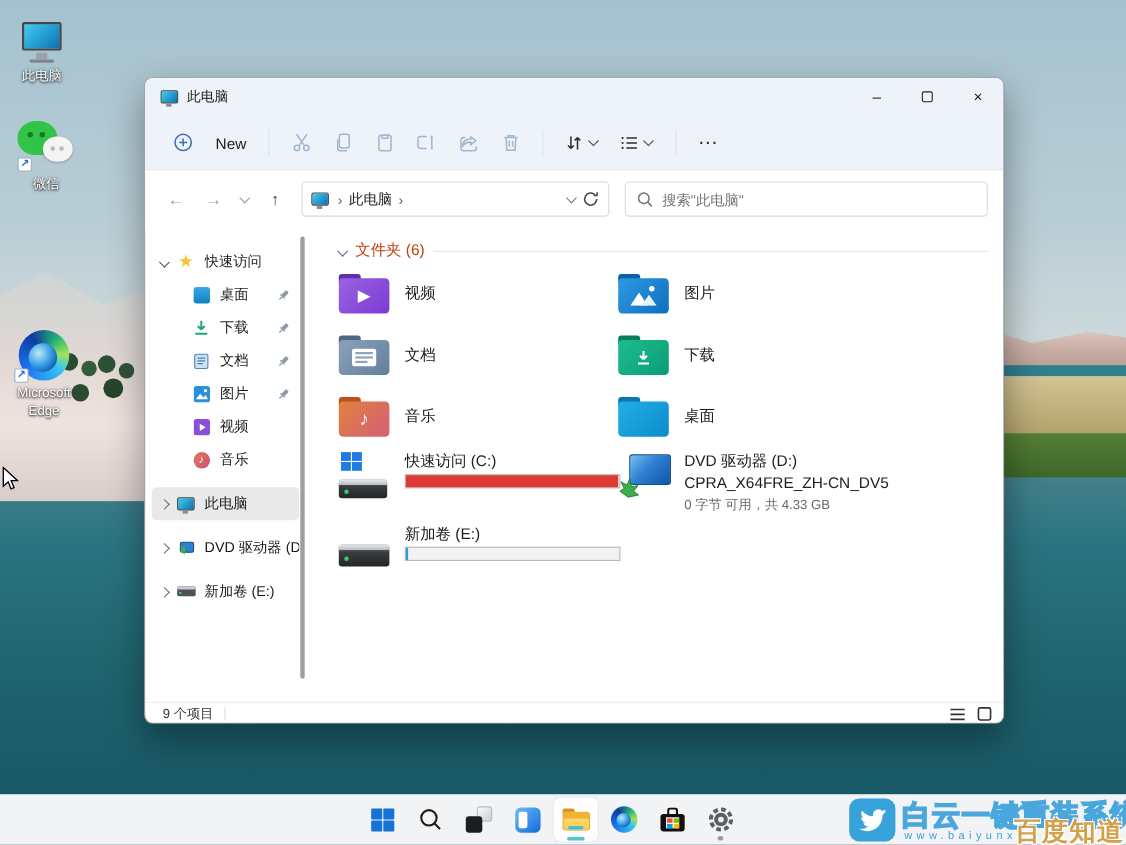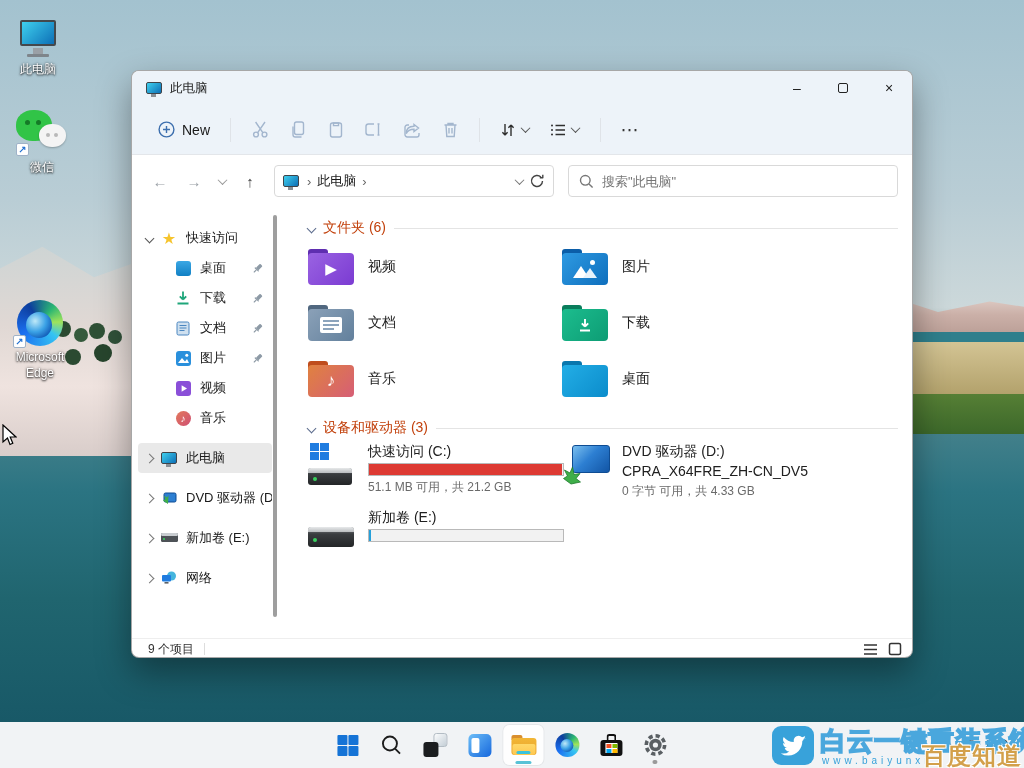--- a/index.html
+++ b/index.html
@@ -54,21 +54,21 @@
   .titlebar { height:34px; display:flex; align-items:center; padding-left:14px; }
   .mon-sm { width:16px; height:12px; border:1.5px solid #3f444a; border-radius:2px;
     background:linear-gradient(135deg,#3fd0ee,#0d6fb6); position:relative; margin-right:8px; }
   .mon-sm:after { content:""; position:absolute; left:4px; top:11px; width:5px; height:3px; background:#8a9096; }
   .title-text { font-size:12.5px; color:#1a1a1a; }
   .win-ctrls { margin-left:auto; display:flex; height:34px; }
   .wc { width:46px; display:flex; align-items:center; justify-content:center; font-size:14px; color:#222; cursor:default; }
   .wc .maxbox { width:10px; height:10px; border:1.2px solid #222; border-radius:2px; }
 
   .toolbar { height:50px; display:flex; align-items:center; padding:0 12px 0 16px; border-bottom:1px solid #e3e6ea; }
-  .newbtn { display:flex; align-items:center; gap:7px; padding:6px 10px; border-radius:4px; }
+  .newbtn { display:flex; align-items:center; gap:21px; padding:6px 10px; border-radius:4px; }
   .newbtn span { font-size:14px; color:#1a1a1a; }
   .tsep { width:1px; height:24px; background:#dfe3e8; margin:0 10px; }
   .tico { width:38px; height:34px; display:flex; align-items:center; justify-content:center; border-radius:4px; }
   .tico svg { display:block; }
   .chev { width:7px; height:7px; border-right:1.4px solid #555; border-bottom:1.4px solid #555; transform:rotate(45deg) translate(-1px,-1px); display:inline-block; }
   .more-dots { font-size:18px; color:#333; letter-spacing:1px; }
 
   .addr-row { height:52px; background:#fff; display:flex; align-items:center; padding:0 14px; gap:6px; }
   .nav-a { width:28px; height:28px; display:flex; align-items:center; justify-content:center; font-size:15px; border-radius:4px; }
   .nav-a.dim { color:#9aa0a6; } .nav-a.dark { color:#444; }
@@ -478,33 +478,20 @@
           </span>
         <span class="ic">
             <svg width="17" height="10" viewBox="0 0 17 10">
               <rect width="17" height="9" rx="1.5" fill="#4e5257"></rect>
               <rect width="17" height="3" rx="1.5" fill="#c9cdd1"></rect>
               <circle cx="3" cy="6" r="1.1" fill="#38d05e"></circle>
             </svg>
           </span>
         <span class="lbl">新加卷 (E:)</span>
       </div>
-      <div class="s-item toplvl">
-        <span class="ch">
-            <span class="chv-r"></span>
-          </span>
-        <span class="ic">
-            <svg width="16" height="14" viewBox="0 0 16 14">
-              <circle cx="10.5" cy="5" r="4.5" fill="#45b5dd"></circle>
-              <rect x="1" y="4" width="9" height="6.5" rx="1" fill="#1f7ce0"></rect>
-              <rect x="3.5" y="11" width="4" height="1.6" fill="#5a6066"></rect>
-            </svg>
-          </span>
-        <span class="lbl">网络</span>
-      </div>
       <div class="sbar"></div>
     </div>
 
     <div class="main">
       <div class="sec-head">
         <span class="chv-sec"></span>
         <span class="t">文件夹 (6)</span>
         <span class="rule"></span>
       </div>
       <div class="grid2">
@@ -565,44 +552,38 @@
         </div>
         <div class="tile">
           <div class="folder">
             <div class="tab" style="background:#0a77ad"></div>
             <div class="bodyp" style="background:linear-gradient(135deg,#23aee6,#0b8ccb)"></div>
           </div>
           <span class="nm">桌面</span>
         </div>
       </div>
 
-      <div class="sec-head" style="margin-top:10px">
-        <span class="chv-sec"></span>
-        <span class="t">设备和驱动器 (3)</span>
-        <span class="rule"></span>
-      </div>
       <div class="grid2">
         <div class="dev-tile">
           <div class="hdd-wrap">
             <div class="winflag">
                 <i></i>
                 <i></i>
                 <i></i>
                 <i></i>
               </div>
             <div class="hdd">
                 <span class="led"></span>
               </div>
           </div>
           <div class="dev-info">
             <span class="nm">快速访问 (C:)</span>
             <div class="bar">
               <div class="fill" style="width: 99.6%; background: rgb(221, 58, 51);"></div>
             </div>
-            <span class="detail">51.1 MB 可用，共 21.2 GB</span>
           </div>
         </div>
         <div class="dev-tile">
           <div class="dvd-wrap">
             <div class="dvd-case"></div>
             <svg class="dvd-arrow" width="22" height="22" viewBox="0 0 22 22">
                 <path d="M9 21 1.5 15.5 5.5 13 2.5 7l5.5 3L10.5 4l1.5 7.5 6-1-4 5 4.5 3.5z" fill="#3fae49" stroke="#1d7a2c" stroke-width=".8"></path>
               </svg>
           </div>
           <div class="dev-info">

